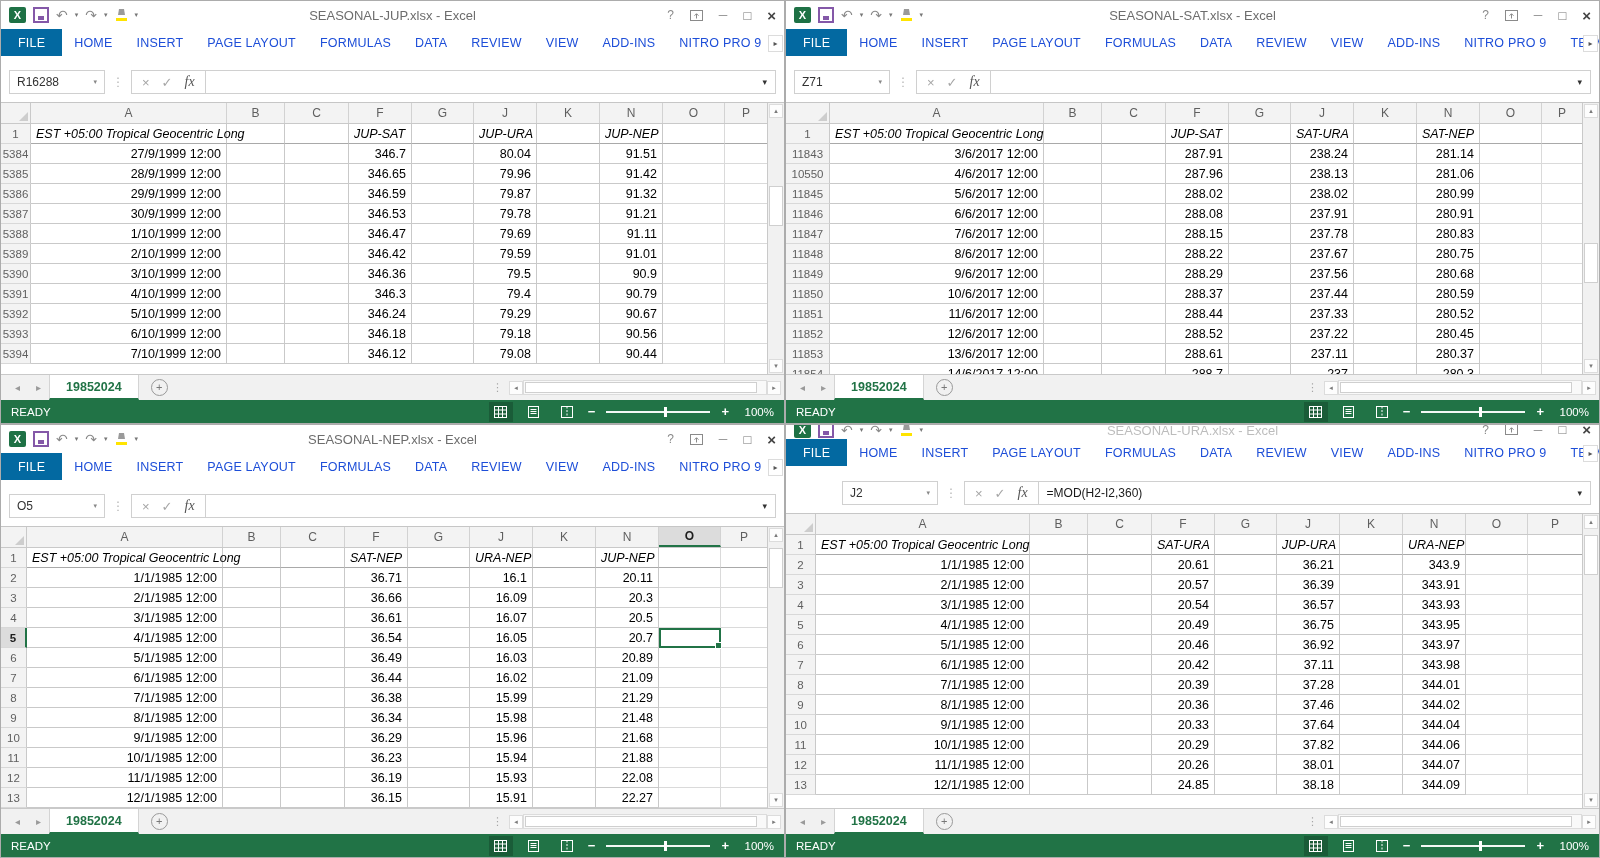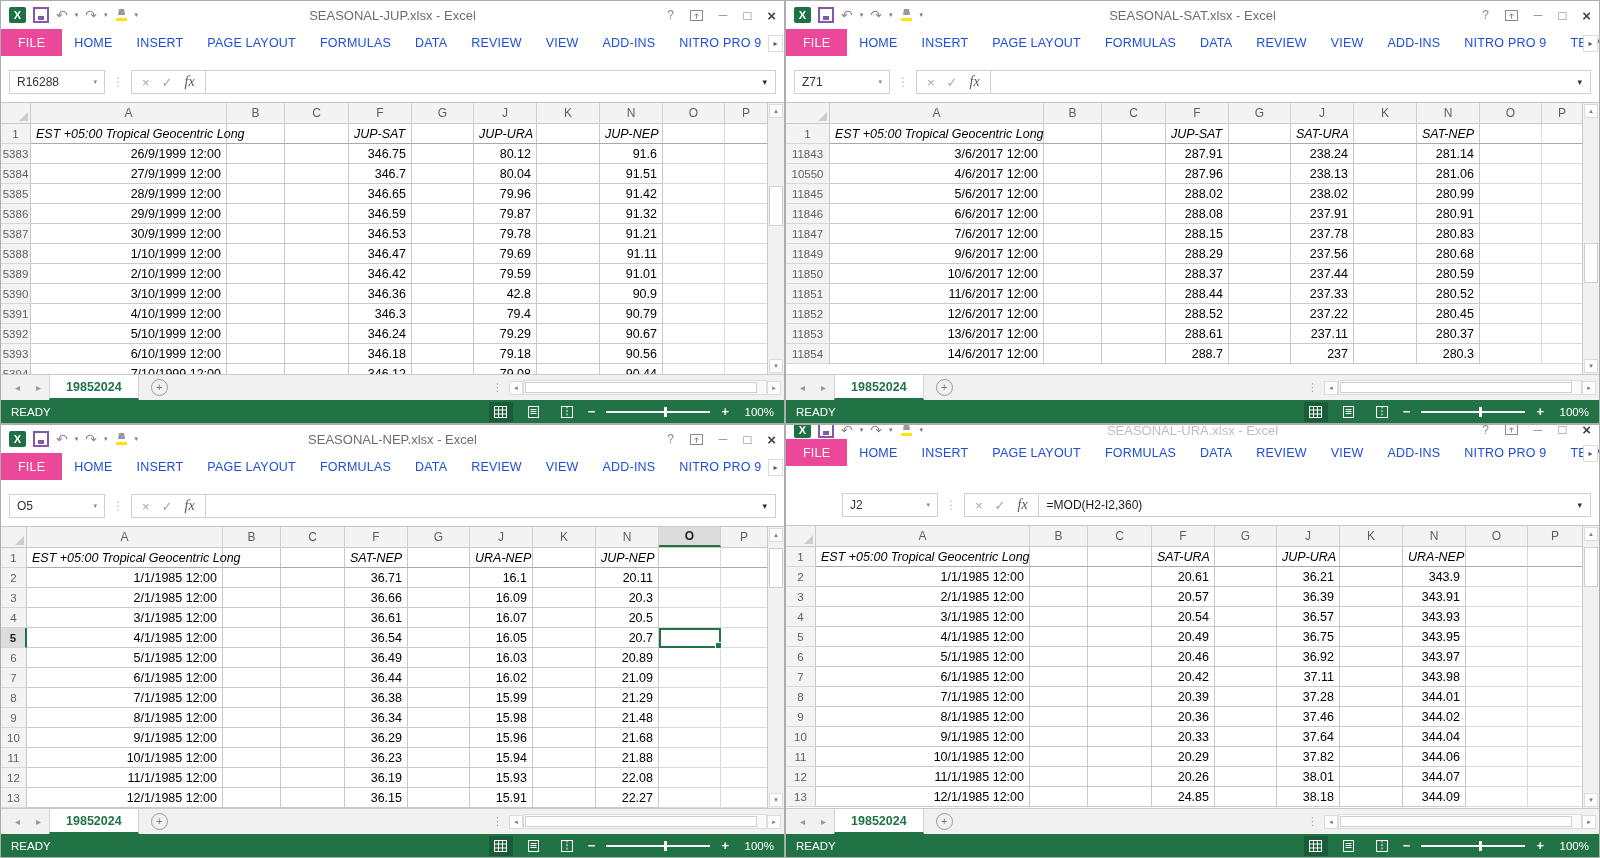--- a/index.html
+++ b/index.html
@@ -24,25 +24,25 @@
   .qmini{color:#777;font-size:7px;}
   .fp{position:relative;display:inline-flex;flex-direction:column;align-items:center;}
   .fp svg{display:block;}
   .winctl{margin-left:auto;display:flex;align-items:center;gap:16px;z-index:1;color:#8a8a8a;font-size:12px;}
   .winctl .tbtn{display:flex;align-items:center;justify-content:center;}
   .winctl .close{color:#444;font-size:15px;font-weight:bold;}
   .winctl .maxi{font-size:13px;color:#777;}
   
   .ribbontabs{flex:0 0 27px;display:flex;align-items:stretch;overflow:hidden;position:relative;background:#fff;}
   .rtab{padding:0 12px;display:flex;align-items:center;font-size:12.5px;color:#1d4ed8;white-space:nowrap;letter-spacing:.2px;}
-  .rtab.file{background:#ec4899;color:#fff;padding:0 17px;}
+  .rtab.file{background:#0369a1;color:#fff;padding:0 17px;}
   .rtab-more{position:absolute;right:1px;top:6px;width:13px;height:15px;display:flex;align-items:center;justify-content:center;font-size:8px;color:#555;background:#fff;border:1px solid #dcdcdc;}
   
   .fxrow{flex:0 0 26px;display:flex;align-items:center;margin:13px 8px 7px 8px;}
-  .clipped .fxrow{margin-top:26px;padding-left:48px;}
+  .clipped .fxrow{margin-top:14px;padding-left:48px;}
   .namebox{width:96px;height:24px;border:1px solid #d0d0d0;background:#fff;display:flex;align-items:center;padding:0 7px;font-size:12px;color:#333;box-sizing:border-box;}
   .nb-arrow{margin-left:auto;color:#888;font-size:7px;padding-left:5px;}
   .fxdots{color:#b5b5b5;margin:0 7px;font-size:12px;}
   .fxbtns{display:flex;align-items:center;gap:12px;height:24px;border:1px solid #d0d0d0;border-right:none;padding:0 10px;box-sizing:border-box;color:#a5a5a5;font-size:13px;background:#fff;}
   .fxsym{font-family:Liberation Serif, serif;font-style:italic;color:#555;font-size:14px;}
   .fbar{flex:1;height:24px;border:1px solid #d0d0d0;background:#fff;display:flex;align-items:center;padding:0 8px;font-size:12px;color:#1a1a1a;box-sizing:border-box;}
   .fb-exp{margin-left:auto;color:#333;font-size:9px;}
   
   .grid{flex:1;display:flex;min-height:0;border-top:1px solid #c6c6c6;}
   .gridmain{flex:1;min-width:0;display:flex;flex-direction:column;}
@@ -178,33 +178,20 @@
               <div class="cell c-C hl"></div>
               <div class="cell c-F hl">JUP-SAT</div>
               <div class="cell c-G hl"></div>
               <div class="cell c-J hl">JUP-URA</div>
               <div class="cell c-K hl"></div>
               <div class="cell c-N hl">JUP-NEP</div>
               <div class="cell c-O hl"></div>
               <div class="cell c-P hl"></div>
             </div>
             <div class="grow">
-              <div class="rowhdr">5383</div>
-              <div class="cell c-A">26/9/1999 12:00</div>
-              <div class="cell c-B"></div>
-              <div class="cell c-C"></div>
-              <div class="cell c-F">346.75</div>
-              <div class="cell c-G"></div>
-              <div class="cell c-J">80.12</div>
-              <div class="cell c-K"></div>
-              <div class="cell c-N">91.6</div>
-              <div class="cell c-O"></div>
-              <div class="cell c-P"></div>
-            </div>
-            <div class="grow">
               <div class="rowhdr">5384</div>
               <div class="cell c-A">27/9/1999 12:00</div>
               <div class="cell c-B"></div>
               <div class="cell c-C"></div>
               <div class="cell c-F">346.7</div>
               <div class="cell c-G"></div>
               <div class="cell c-J">80.04</div>
               <div class="cell c-K"></div>
               <div class="cell c-N">91.51</div>
               <div class="cell c-O"></div>
@@ -275,21 +262,21 @@
               <div class="cell c-O"></div>
               <div class="cell c-P"></div>
             </div>
             <div class="grow">
               <div class="rowhdr">5390</div>
               <div class="cell c-A">3/10/1999 12:00</div>
               <div class="cell c-B"></div>
               <div class="cell c-C"></div>
               <div class="cell c-F">346.36</div>
               <div class="cell c-G"></div>
-              <div class="cell c-J">42.8</div>
+              <div class="cell c-J">79.5</div>
               <div class="cell c-K"></div>
               <div class="cell c-N">90.9</div>
               <div class="cell c-O"></div>
               <div class="cell c-P"></div>
             </div>
             <div class="grow">
               <div class="rowhdr">5391</div>
               <div class="cell c-A">4/10/1999 12:00</div>
               <div class="cell c-B"></div>
               <div class="cell c-C"></div>
@@ -544,20 +531,33 @@
               <div class="cell c-C"></div>
               <div class="cell c-F">288.15</div>
               <div class="cell c-G"></div>
               <div class="cell c-J">237.78</div>
               <div class="cell c-K"></div>
               <div class="cell c-N">280.83</div>
               <div class="cell c-O"></div>
               <div class="cell c-P"></div>
             </div>
             <div class="grow">
+              <div class="rowhdr">11848</div>
+              <div class="cell c-A">8/6/2017 12:00</div>
+              <div class="cell c-B"></div>
+              <div class="cell c-C"></div>
+              <div class="cell c-F">288.22</div>
+              <div class="cell c-G"></div>
+              <div class="cell c-J">237.67</div>
+              <div class="cell c-K"></div>
+              <div class="cell c-N">280.75</div>
+              <div class="cell c-O"></div>
+              <div class="cell c-P"></div>
+            </div>
+            <div class="grow">
               <div class="rowhdr">11849</div>
               <div class="cell c-A">9/6/2017 12:00</div>
               <div class="cell c-B"></div>
               <div class="cell c-C"></div>
               <div class="cell c-F">288.29</div>
               <div class="cell c-G"></div>
               <div class="cell c-J">237.56</div>
               <div class="cell c-K"></div>
               <div class="cell c-N">280.68</div>
               <div class="cell c-O"></div>

